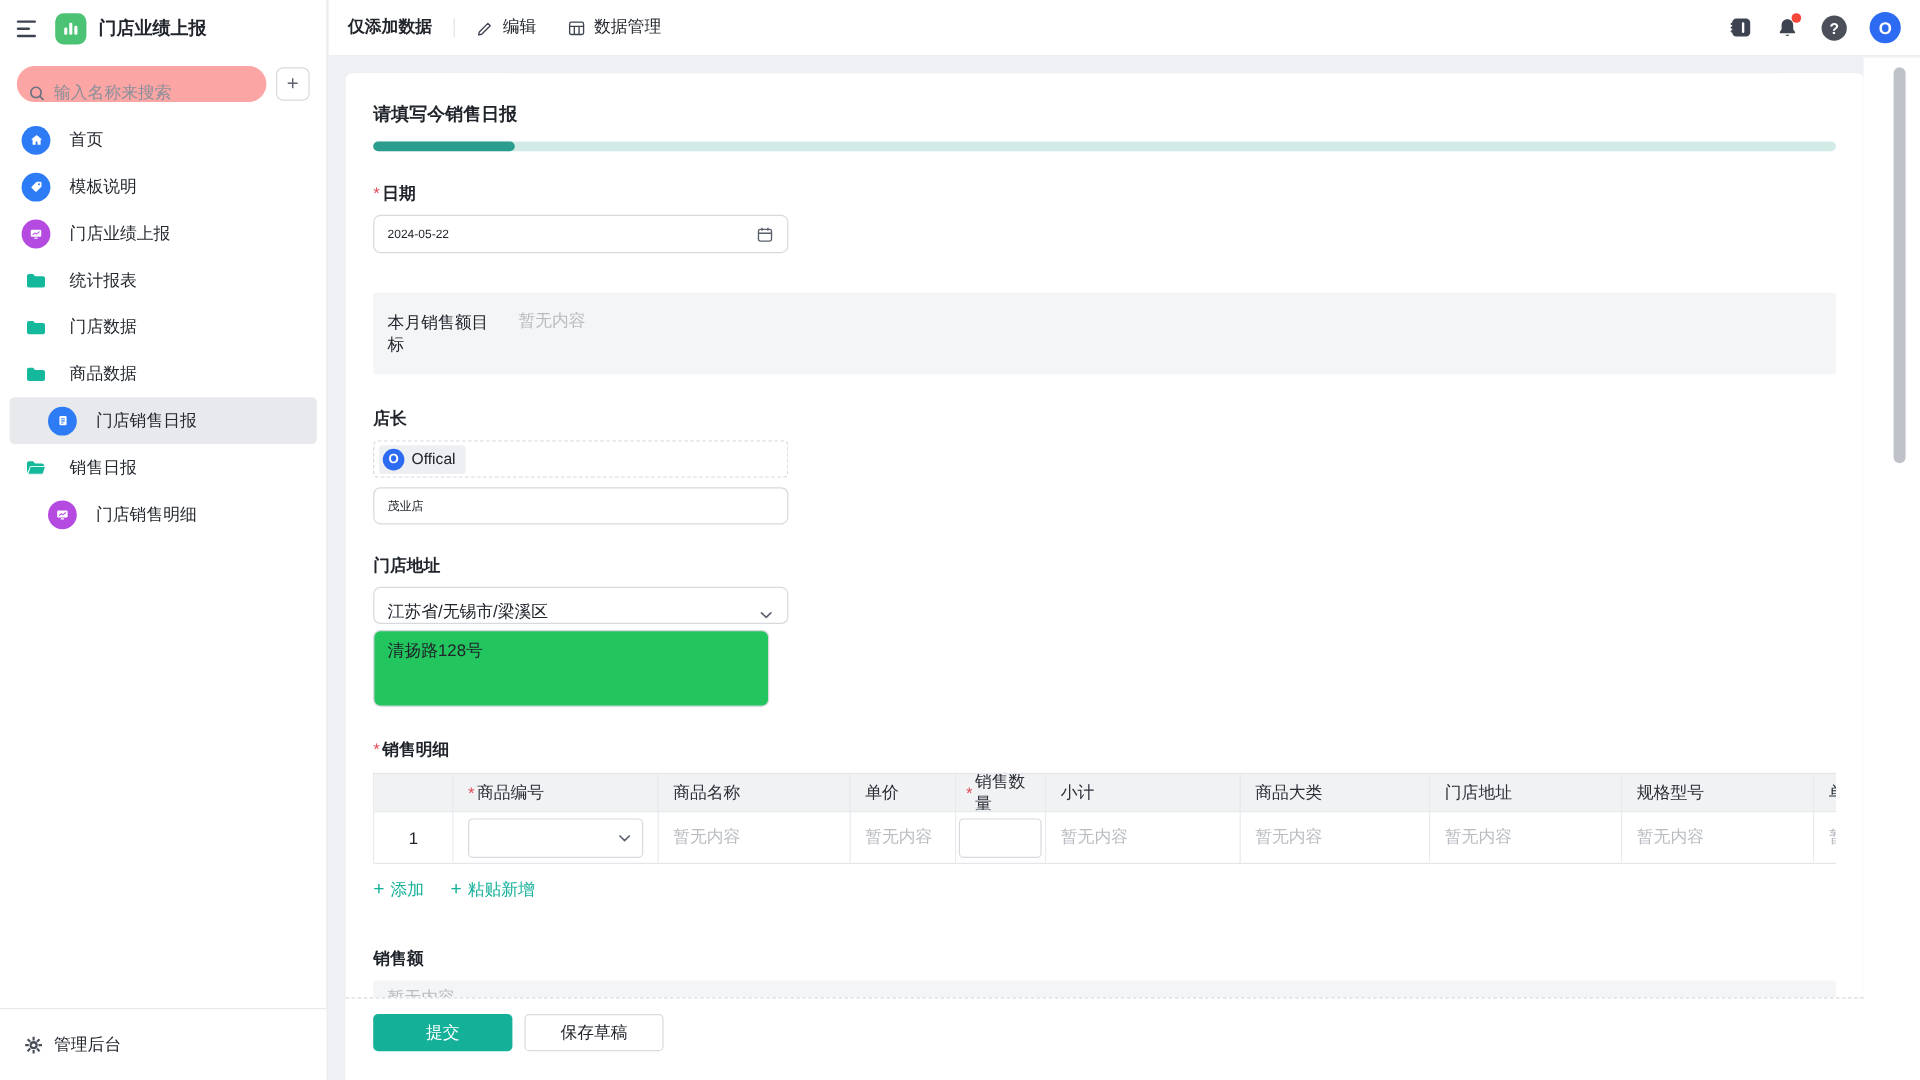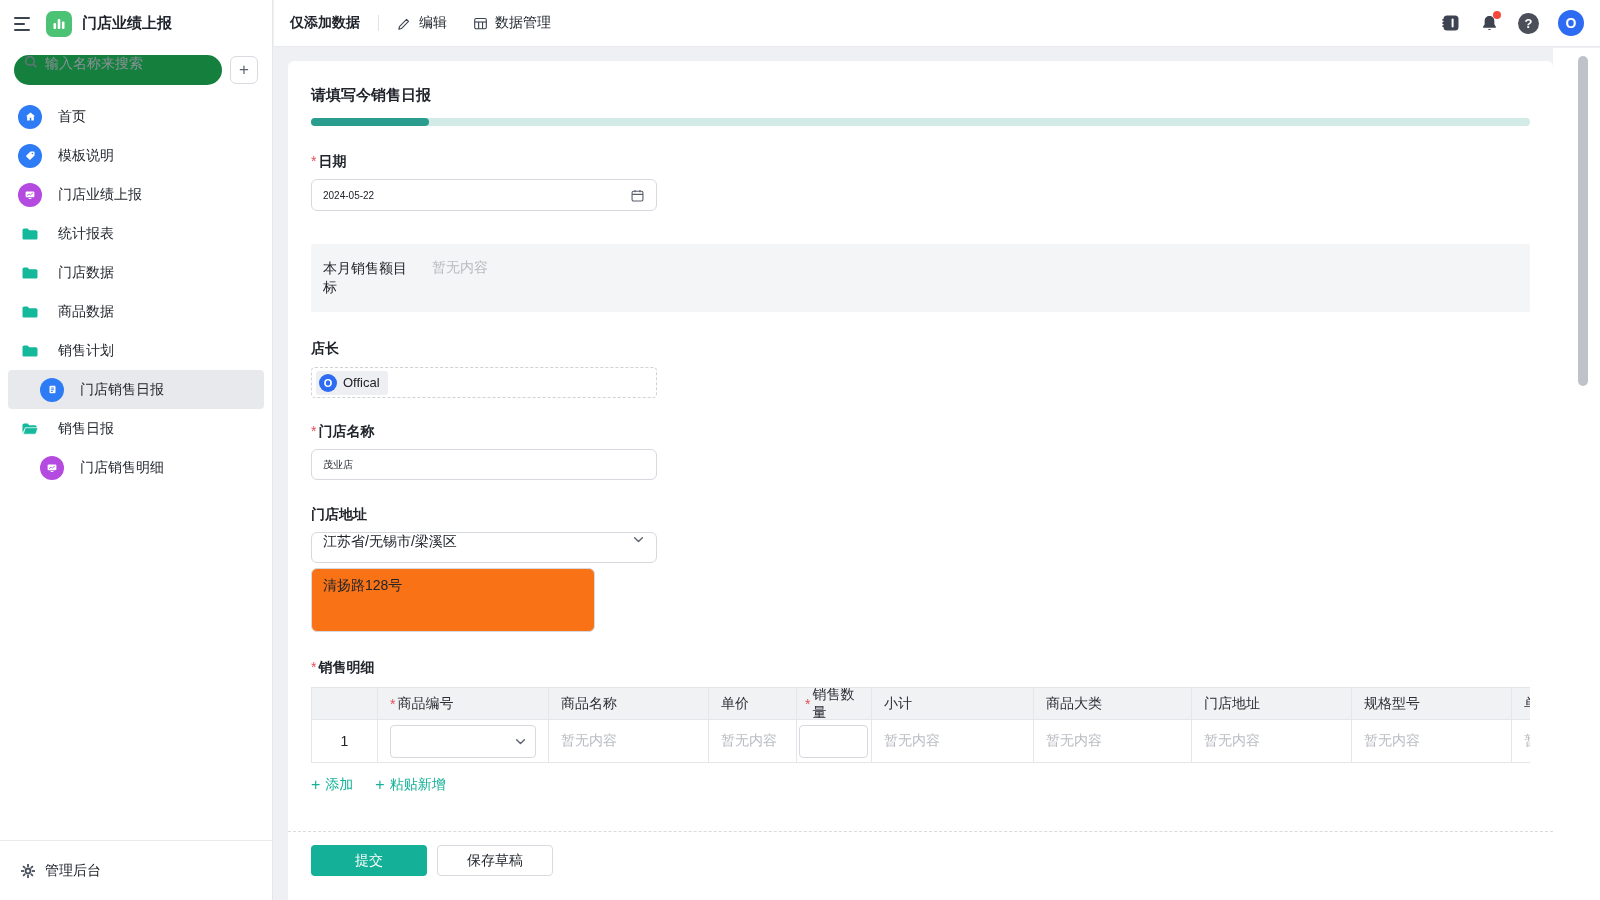--- a/index.html
+++ b/index.html
@@ -8,21 +8,21 @@
 
   
   .sidebar { position:absolute; left:0; top:0; width:273px; height:900px; background:#fff; border-right:1px solid #e4e7ea; }
   .sb-header { display:flex; align-items:center; height:47px; padding:0 14px; }
   .hamburger { width:18px; height:14px; display:flex; flex-direction:column; justify-content:space-between; cursor:pointer; margin-right:14px; }
   .hamburger span { height:2px; background:#3d4350; border-radius:1px; }
   .hamburger span:nth-child(1){width:16px;} .hamburger span:nth-child(2){width:11px;} .hamburger span:nth-child(3){width:16px;}
   .app-icon { width:26px; height:26px; border-radius:7px; background:#4cc374; display:flex; align-items:center; justify-content:center; margin-right:10px; }
   .app-title { font-size:15px; font-weight:bold; }
   .sb-search-row { display:flex; align-items:center; padding:8px 14px 4px 14px; }
-  .search-pill { flex:1; height:30px; background:#15803d; border-radius:15px; display:flex; align-items:flex-start; padding:0 10px; }
+  .search-pill { flex:1; height:30px; background:#fca5a5; border-radius:15px; display:flex; align-items:flex-end; padding:0 10px; }
   .search-pill input { border:none; outline:none; background:transparent; font-size:14px; width:100%; color:#20242b; }
   .search-pill input::placeholder { color:#8a9099; }
   .plus-btn { width:28px; height:28px; margin-left:8px; border:1px solid #d8dbe0; border-radius:6px; background:#fff; display:flex; align-items:center; justify-content:center; font-size:17px; color:#5f6570; cursor:pointer; }
   .nav { margin-top:8px; }
   .nav-item { display:flex; align-items:center; height:39px; margin:0 8px; padding-left:10px; border-radius:4px; cursor:pointer; }
   .nav-item.indent { padding-left:32px; }
   .nav-item.selected { background:#e7e9ec; }
   .nav-icon { width:24px; height:24px; border-radius:50%; flex:0 0 24px; display:flex; align-items:center; justify-content:center; }
   .nav-icon.blue { background:#2e7bf6; } .nav-icon.purple { background:#b44ae0; } .nav-icon.plain { background:transparent; }
   .nav-label { margin-left:16px; font-size:14px; color:#24292f; }
@@ -54,23 +54,23 @@
   .mt27{margin-top:27px;} .mt28{margin-top:28px;} .mt25{margin-top:25px;} .mt26{margin-top:26px;} .mt39{margin-top:39px;}
   .text-input { margin-top:8px; width:346px; height:32px; border:1px solid #d6d9de; border-radius:6px; display:flex; align-items:center; padding:0 11px; background:#fff; }
   .text-input .val { flex:1; font-size:10px; }
   .gray-panel { margin-top:33px; width:1219px; background:#f4f5f6; border-radius:2px; padding:15px 12px; display:flex; }
   .gray-panel .plabel { width:96px; line-height:19px; font-size:14px; }
   .gray-panel .pval { color:#b8bbc0; font-size:14px; margin-left:13px; }
   .dashed-box { margin-top:9px; width:346px; height:31px; border:1px dashed #cfd3d8; border-radius:4px; display:flex; align-items:center; padding:0 4px; }
   .member-chip { background:#edeff2; border-radius:3px; height:24px; display:flex; align-items:center; padding:0 8px 0 3px; gap:6px; cursor:pointer; }
   .chip-avatar { width:18px; height:18px; border-radius:50%; background:#2d6bf3; color:#fff; font-size:11px; font-weight:bold; display:flex; align-items:center; justify-content:center; }
   .chip-name { font-size:13px; }
-  .select-box { margin-top:8px; width:346px; height:31px; border:1px solid #d6d9de; border-radius:6px; display:flex; align-items:flex-start; padding:0 11px; cursor:pointer; background:#fff; }
+  .select-box { margin-top:8px; width:346px; height:31px; border:1px solid #d6d9de; border-radius:6px; display:flex; align-items:flex-end; padding:0 11px; cursor:pointer; background:#fff; }
   .select-box .val { flex:1; font-size:14px; }
-  .textarea-box { margin-top:5px; width:284px; height:64px; border:1px solid #d6d9de; border-radius:6px; padding:8px 11px; font-size:14px; background:#f97316; }
+  .textarea-box { margin-top:5px; width:330px; height:64px; border:1px solid #d6d9de; border-radius:6px; padding:8px 11px; font-size:14px; background:#22c55e; }
 
   
   .tbl-wrap { margin-top:10px; width:1219px; overflow:hidden; border-top:1px solid #e4e6e9; border-left:1px solid #e4e6e9; }
   .tbl { width:1320px; }
   .tr { display:flex; }
   .th,.td { border-right:1px solid #e4e6e9; border-bottom:1px solid #e4e6e9; display:flex; align-items:center; padding:0 12px; font-size:14px; }
   .th { height:32px; background:#f1f2f4; color:#2a2f36; }
   .td { height:43px; background:#fff; }
   .c0{width:66px; justify-content:center;} .c1{width:171px;} .c2{width:160px;} .c3{width:88px;} .c4{width:75px; padding:0 2px;}
   .c5{width:162px;} .c6{width:158px;} .c7{width:160px;} .c8{width:160px;} .c9{width:120px;}
@@ -172,28 +172,20 @@
       <span class="nav-label">门店数据</span>
     </div>
     <div class="nav-item">
       <span class="nav-icon plain">
           <svg width="20" height="20" viewBox="0 0 24 24">
             <path d="M3 7.3c0-1.1.9-2 2-2h4.1l2 2.2H19c1.1 0 2 .9 2 2v7.2c0 1.1-.9 2-2 2H5c-1.1 0-2-.9-2-2V7.3z" fill="#14b99c"></path>
           </svg>
         </span>
       <span class="nav-label">商品数据</span>
     </div>
-    <div class="nav-item">
-      <span class="nav-icon plain">
-          <svg width="20" height="20" viewBox="0 0 24 24">
-            <path d="M3 7.3c0-1.1.9-2 2-2h4.1l2 2.2H19c1.1 0 2 .9 2 2v7.2c0 1.1-.9 2-2 2H5c-1.1 0-2-.9-2-2V7.3z" fill="#14b99c"></path>
-          </svg>
-        </span>
-      <span class="nav-label">销售计划</span>
-    </div>
     <div class="nav-item indent selected">
       <span class="nav-icon blue">
           <svg width="13" height="13" viewBox="0 0 24 24">
             <rect x="6.5" y="5" width="11" height="14" rx="1.8" fill="#fff"></rect>
             <rect x="9" y="8.4" width="6" height="1.6" rx="0.8" fill="#2e7bf6"></rect>
             <rect x="9" y="11.6" width="6" height="1.6" rx="0.8" fill="#2e7bf6"></rect>
             <rect x="9" y="14.8" width="3.8" height="1.6" rx="0.8" fill="#2e7bf6"></rect>
           </svg>
         </span>
       <span class="nav-label">门店销售日报</span>
@@ -319,21 +311,20 @@
     </div>
 
     <div class="field-label mt28">店长</div>
     <div class="dashed-box">
       <div class="member-chip">
         <span class="chip-avatar">O</span>
         <span class="chip-name">Offical</span>
       </div>
     </div>
 
-    <div class="field-label req mt25">门店名称</div>
     <div class="text-input" style="height:31px;">
       <span class="val">茂业店</span>
     </div>
 
     <div class="field-label mt26">门店地址</div>
     <div class="select-box">
       <span class="val">江苏省/无锡市/梁溪区</span>
       <span>
           <svg width="13" height="13" viewBox="0 0 12 12">
             <path d="M2.4 4.3L6 7.9l3.6-3.6" stroke="#5f6570" stroke-width="1.3" fill="none" stroke-linecap="round" stroke-linejoin="round"></path>

